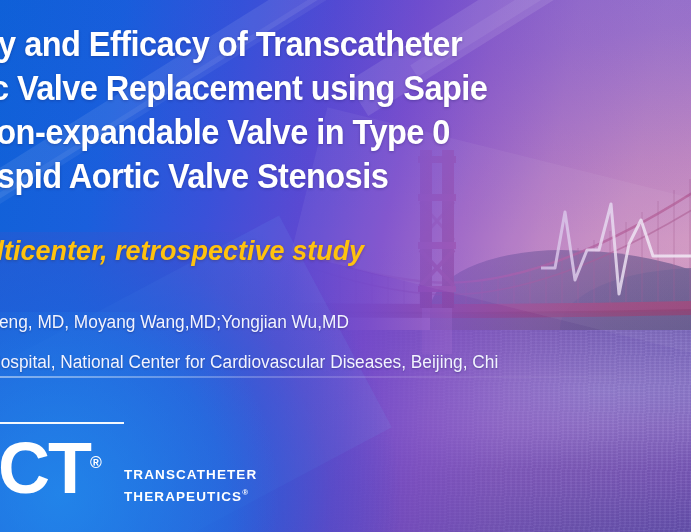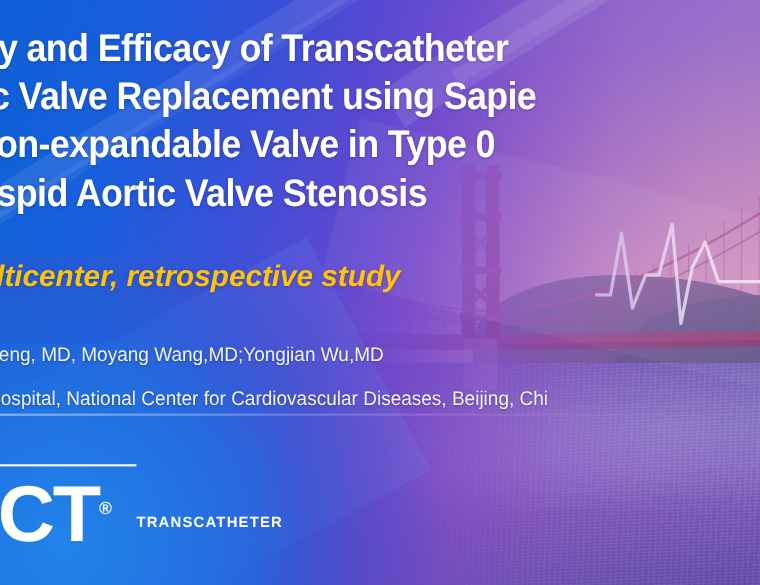--- a/index.html
+++ b/index.html
@@ -288,17 +288,18 @@
 
     <div class="authors">g Feng, MD, Moyang Wang,MD;Yongjian Wu,MD</div>
     <div class="affiliation">ai Hospital, National Center for Cardiovascular Diseases, Beijing, Chi</div>
 
     <div class="logo">
 
       <div class="logo-rule"></div>
       <div class="logo-tct"><span>TCT</span><sup>®</sup></div>
       <div class="logo-words">
         <div>TRANSCATHETER</div>
+        <div><span>THERAPEUTICS</span><sup>®</sup></div>
       </div>
     </div>
 
   </div>
 </div>
 
 </body></html>

